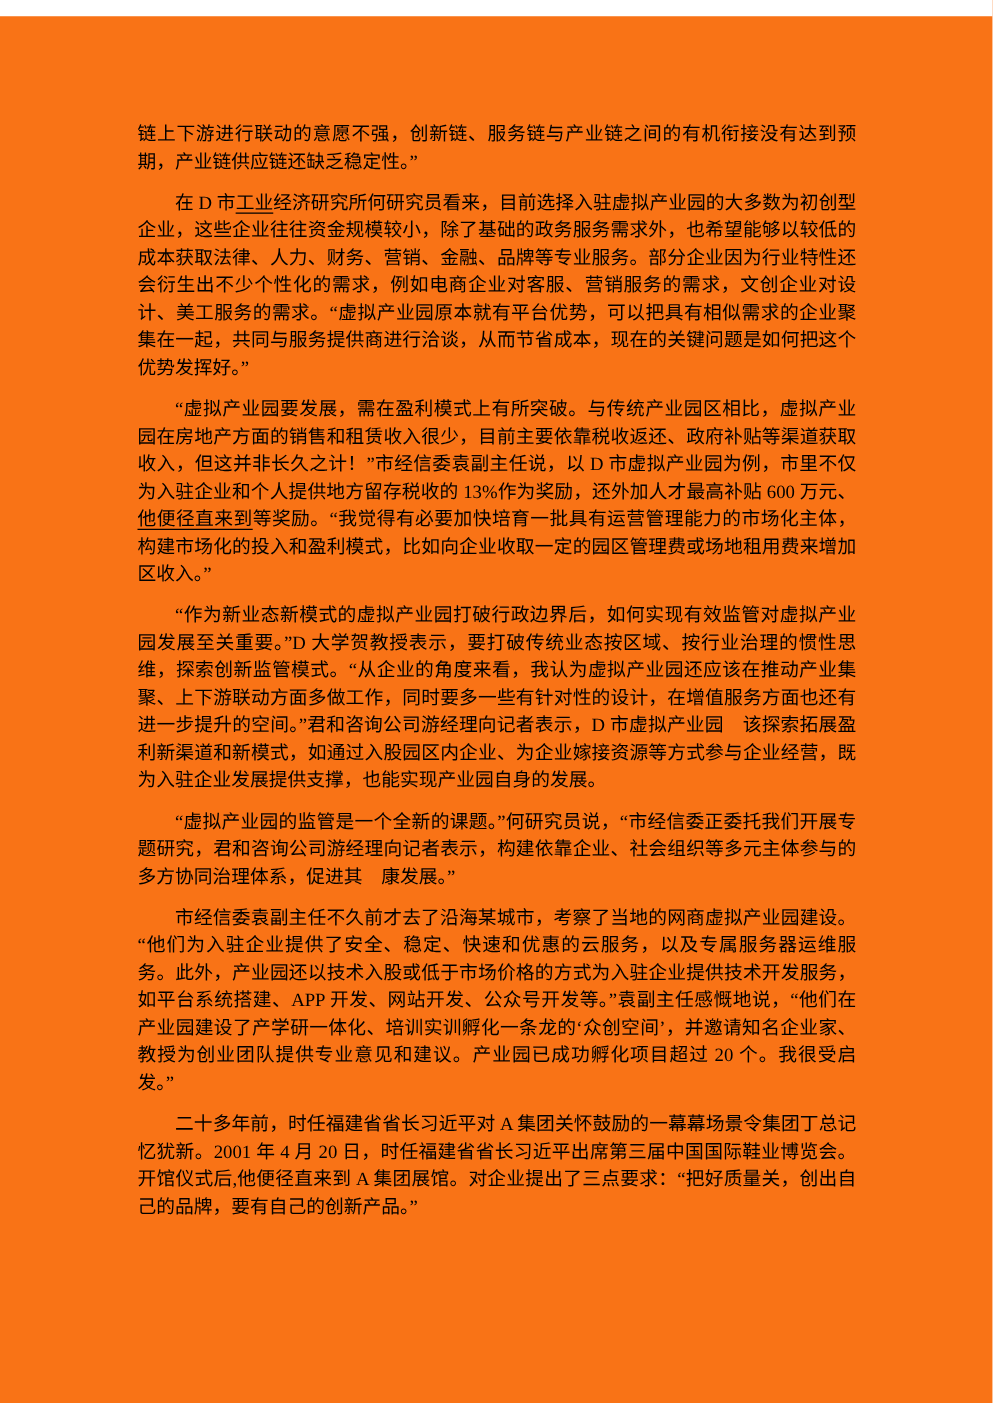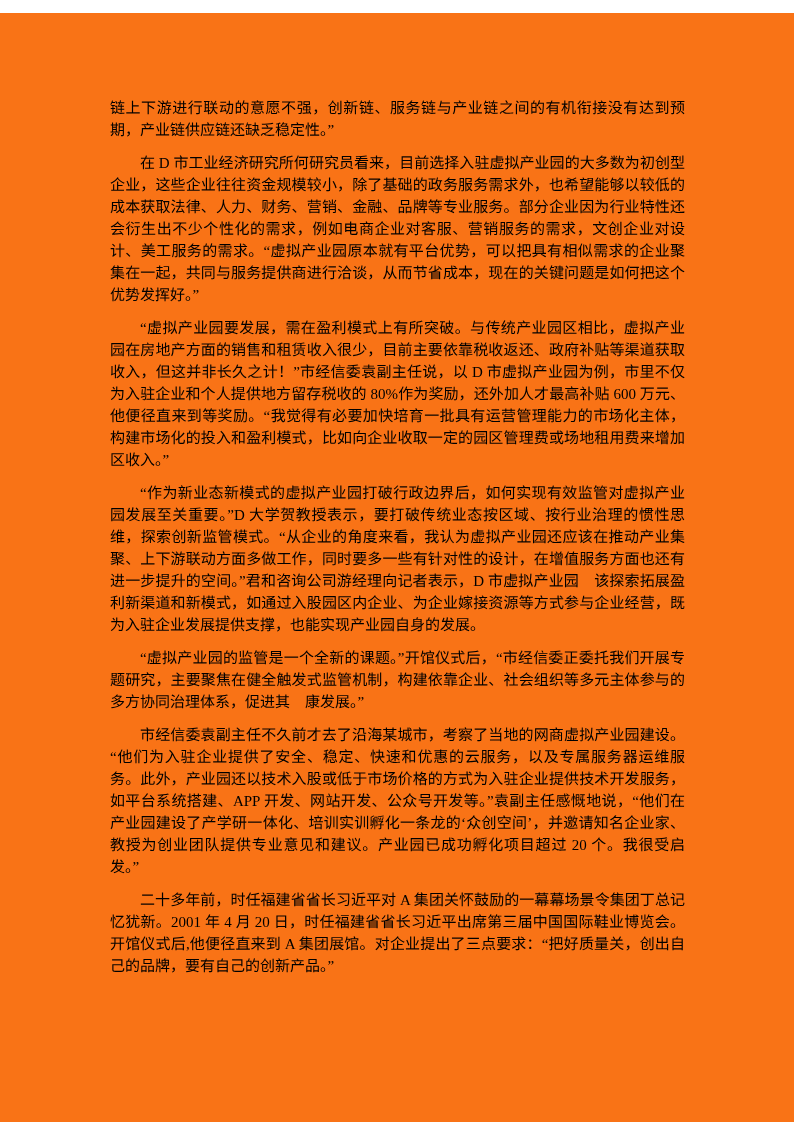--- a/index.html
+++ b/index.html
@@ -27,38 +27,39 @@
     text-indent: 2em;
   }
   .no-indent {
     text-indent: 0;
   }
   .heading {
     margin: 0;
     text-indent: 0;
   }
   .u {
+    text-decoration: underline;
     text-decoration-thickness: 1px;
     text-underline-offset: 3px;
   }
 </style>
 </head>
 <body>
 
 <div class="page">
 
   <p class="para no-indent">链上下游进行联动的意愿不强，创新链、服务链与产业链之间的有机衔接没有达到预期，产业链供应链还缺乏稳定性。”</p>
 
   <p class="para"><span>在 D 市</span><span class="u">工业</span><span>经济研究所何研究员看来，目前选择入驻虚拟产业园的大多数为初创型企业，这些企业往往资金规模较小，除了基础的政务服务需求外，也希望能够以较低的成本获取法律、人力、财务、营销、金融、品牌等专业服务。部分企业因为行业特性还会衍生出不少个性化的需求，例如电商企业对客服、营销服务的需求，文创企业对设计、美工服务的需求。“虚拟产业园原本就有平台优势，可以把具有相似需求的企业聚集在一起，共同与服务提供商进行洽谈，从而节省成本，现在的关键问题是如何把这个优势发挥好。”</span></p>
 
-  <p class="para"><span>“虚拟产业园要发展，需在盈利模式上有所突破。与传统产业园区相比，虚拟产业园在房地产方面的销售和租赁收入很少，目前主要依靠税收返还、政府补贴等渠道获取收入，但这并非长久之计！”市经信委袁副主任说，以 D 市虚拟产业园为例，市里不仅为入驻企业和个人提供地方留存税收的 80%作为奖励，还外加人才最高补贴 600 万元、</span><span class="u">他便径直来到</span><span>等奖励。“我觉得有必要加快培育一批具有运营管理能力的市场化主体，构建市场化的投入和盈利模式，比如向企业收取一定的园区管理费或场地租用费来增加　区收入。”</span></p>
+  <p class="para"><span>“虚拟产业园要发展，需在盈利模式上有所突破。与传统产业园区相比，虚拟产业园在房地产方面的销售和租赁收入很少，目前主要依靠税收返还、政府补贴等渠道获取收入，但这并非长久之计！”市经信委袁副主任说，以 D 市虚拟产业园为例，市里不仅为入驻企业和个人提供地方留存税收的 13%作为奖励，还外加人才最高补贴 600 万元、</span><span class="u">他便径直来到</span><span>等奖励。“我觉得有必要加快培育一批具有运营管理能力的市场化主体，构建市场化的投入和盈利模式，比如向企业收取一定的园区管理费或场地租用费来增加　区收入。”</span></p>
 
   <p class="para">“作为新业态新模式的虚拟产业园打破行政边界后，如何实现有效监管对虚拟产业园发展至关重要。”D 大学贺教授表示，要打破传统业态按区域、按行业治理的惯性思维，探索创新监管模式。“从企业的角度来看，我认为虚拟产业园还应该在推动产业集聚、上下游联动方面多做工作，同时要多一些有针对性的设计，在增值服务方面也还有进一步提升的空间。”君和咨询公司游经理向记者表示，D 市虚拟产业园　该探索拓展盈利新渠道和新模式，如通过入股园区内企业、为企业嫁接资源等方式参与企业经营，既为入驻企业发展提供支撑，也能实现产业园自身的发展。</p>
 
-  <p class="para">“虚拟产业园的监管是一个全新的课题。”开馆仪式后，“市经信委正委托我们开展专题研究，主要聚焦在健全触发式监管机制，构建依靠企业、社会组织等多元主体参与的多方协同治理体系，促进其　康发展。”</p>
+  <p class="para">“虚拟产业园的监管是一个全新的课题。”何研究员说，“市经信委正委托我们开展专题研究，君和咨询公司游经理向记者表示，构建依靠企业、社会组织等多元主体参与的多方协同治理体系，促进其　康发展。”</p>
 
   <p class="para">市经信委袁副主任不久前才去了沿海某城市，考察了当地的网商虚拟产业园建设。“他们为入驻企业提供了安全、稳定、快速和优惠的云服务，以及专属服务器运维服务。此外，产业园还以技术入股或低于市场价格的方式为入驻企业提供技术开发服务，如平台系统搭建、APP 开发、网站开发、公众号开发等。”袁副主任感慨地说，“他们在产业园建设了产学研一体化、培训实训孵化一条龙的‘众创空间’，并邀请知名企业家、教授为创业团队提供专业意见和建议。产业园已成功孵化项目超过 20 个。我很受启发。”</p>
 
 
   <p class="para">二十多年前，时任福建省省长习近平对 A 集团关怀鼓励的一幕幕场景令集团丁总记忆犹新。2001 年 4 月 20 日，时任福建省省长习近平出席第三届中国国际鞋业博览会。开馆仪式后,他便径直来到 A 集团展馆。对企业提出了三点要求：“把好质量关，创出自己的品牌，要有自己的创新产品。”</p>
 
 
 </div>
 
 </body></html>

